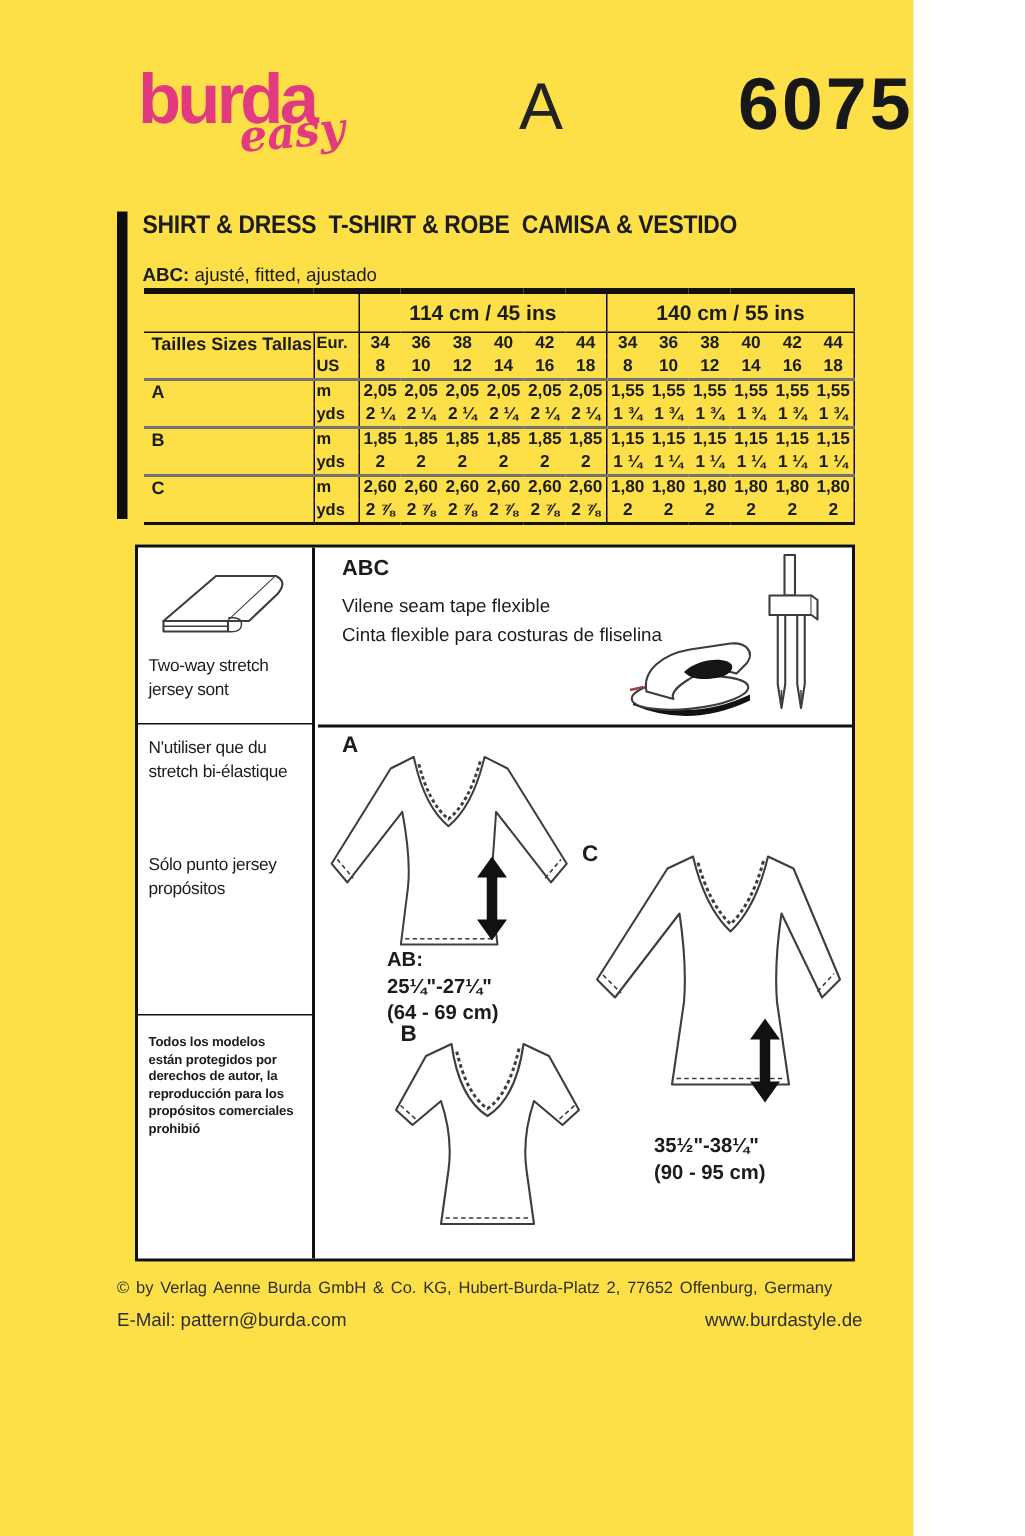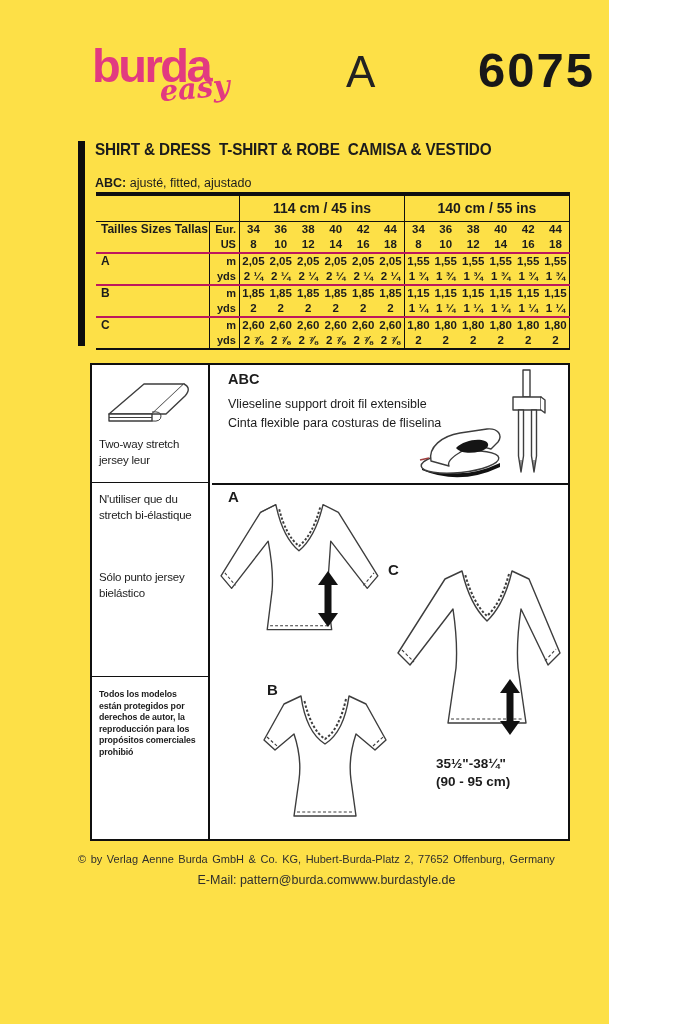--- a/index.html
+++ b/index.html
@@ -6,40 +6,40 @@
   html,body { background:#ffffff; }
   body { width:683px; height:1024px; font-family:"Liberation Sans", sans-serif; color:#1c1c1c; position:relative; overflow:hidden; }
   .page { position:absolute; left:0; top:0; width:609px; height:1024px; background:#fde047; }
 
   
   .logo { position:absolute; left:92px; top:42px; width:142px; }
   .logo-burda { font-weight:bold; font-size:47px; line-height:1; letter-spacing:-2.5px; color:var(--pink); }
   .logo-easy { font-family:"DejaVu Serif", serif; font-style:italic; font-weight:bold; font-size:29px; line-height:1;
                color:var(--pink); text-align:right; margin-top:-12px; padding-right:4px; transform:rotate(-5deg); }
   .view-letter { position:absolute; left:346px; top:50px; font-size:44px; line-height:1; color:#222; }
-  .pattern-number { position:absolute; left:478px; top:46px; font-size:49px; font-weight:bold; letter-spacing:2px; line-height:1; color:#181818; }
+  .pattern-number { position:absolute; left:492px; top:46px; font-size:49px; font-weight:bold; letter-spacing:2px; line-height:1; color:#181818; }
 
   
   .title-bar { position:absolute; left:78px; top:141px; width:7px; height:205px; background:#0d0d0d; }
   .title { position:absolute; left:95px; top:140px; font-size:17px; font-weight:bold; letter-spacing:-0.2px;
            white-space:pre; transform:scaleX(.9); transform-origin:left top; }
   .subtitle { position:absolute; left:95px; top:176px; font-size:12.5px; }
   .subtitle .b { font-weight:bold; }
 
   
   #ftable { position:absolute; left:96px; top:192px; border-collapse:collapse; table-layout:fixed;
             border-top:4px solid #101010; border-bottom:2.5px solid #101010; border-right:1.5px solid #101010; }
   #ftable td { font-weight:bold; text-align:center; font-size:11.5px; line-height:15px; padding:0 1px; white-space:nowrap; }
   #ftable .gh { font-size:14px; line-height:25px; border-bottom:1.5px solid #101010; }
   #ftable .corner { border-bottom:1.5px solid #101010; }
   #ftable .cR { border-right:1.5px solid #101010; }
   #ftable .gdiv { border-left:1.8px solid #101010; }
   #ftable .rowlabel { text-align:left; padding-left:5px; vertical-align:top; font-size:12px; }
-  #ftable .unit { text-align:right; padding-right:3px; border-left:1.5px solid #101010; border-right:1.5px solid #101010; font-size:11px; }
-  #ftable .bB2 { border-bottom:2px solid #be185d; }
+  #ftable .unit { text-align:left; padding-right:3px; border-left:1.5px solid #101010; border-right:1.5px solid #101010; font-size:11px; }
+  #ftable .bB2 { border-bottom:2px solid #737373; }
 
   
   .main-box { position:absolute; left:90px; top:363px; width:480px; height:478px; border:2.5px solid #101010; background:#fff; }
   .left-col { position:absolute; left:0; top:0; bottom:0; width:118px; border-right:2px solid #101010; }
   .sec { position:absolute; left:0; right:0; padding:7px; }
   .sec1 { top:0; height:118px; border-bottom:1.5px solid #101010; }
   .sec2 { top:118px; height:194px; border-bottom:1.5px solid #101010; }
   .sec3 { top:312px; bottom:0; padding-top:12px; }
   .advice { font-size:11.5px; line-height:15.5px; letter-spacing:-0.2px; }
   .sec1 .advice { margin-top:8px; }
@@ -65,21 +65,21 @@
   .garment { position:absolute; }
   .gar-a { left:2px; top:10px; }
   .gar-b { left:34px; top:203px; }
   .gar-c { left:178px; top:78px; }
   .arrow { position:absolute; }
   .arr-a { left:104px; top:86px; }
   .arr-c { left:286px; top:194px; }
 
   
   .footer-1 { position:absolute; left:78px; top:853px; width:505px; font-size:11px; word-spacing:1.5px; color:#2e2e2e; }
-  .footer-2 { position:absolute; left:78px; top:873px; width:497px; display:flex; justify-content:center; font-size:12.5px; color:#2e2e2e; }
+  .footer-2 { position:absolute; left:78px; top:873px; width:497px; display:flex; justify-content:space-between; font-size:12.5px; color:#2e2e2e; }
 
   svg { display:block; }
   .ln { stroke:#3d3d3d; stroke-width:1.4; fill:#fff; stroke-linejoin:round; stroke-linecap:round; }
   .ln-thin { stroke:#3d3d3d; stroke-width:1; fill:none; }
   .stitch { stroke:#3d3d3d; stroke-width:1.1; fill:none; stroke-dasharray:3,2.2; }
   .trim { stroke:#3d3d3d; stroke-width:2; fill:none; stroke-dasharray:2.4,2; }
 </style>
 </head>
 <body>
 
@@ -252,35 +252,35 @@
 
     <div class="left-col">
       <div class="sec sec1">
         <svg class="fabric-icon" width="92" height="56" viewBox="0 0 92 56">
           <path class="ln" d="M5,41 L40,11 L80,11 L48,41 Z"></path>
           <path class="ln" d="M80,11 Q88,15 81,23 L62,41 L48,41"></path>
           <path class="ln" d="M5,41 L48,41 L48,48 L5,48 Z"></path>
           <line class="ln-thin" x1="5" y1="44.5" x2="48" y2="44.5"></line>
           <path class="ln-thin" d="M48,48 q9,1 9,-5 q0,-5 -9,-4"></path>
         </svg>
-        <div class="advice">Two-way stretch jersey leur</div>
+        <div class="advice">Two-way stretch jersey sont</div>
       </div>
       <div class="sec sec2">
         <div class="advice advice-fr">N'utiliser que du stretch bi-élastique</div>
-        <div class="advice advice-es">Sólo punto jersey bielástico</div>
+        <div class="advice advice-es">Sólo punto jersey propósitos</div>
       </div>
       <div class="sec sec3">
         <p>Todos los modelos están protegidos por derechos de autor, la reproducción para los propósitos comerciales prohibió</p>
       </div>
     </div>
 
     <div class="right-top">
       <div class="notions-heading">ABC</div>
       <div class="notions-lines">
-        <div>Vlieseline support droit fil extensible</div>
+        <div>Vilene seam tape flexible</div>
         <div>Cinta flexible para costuras de fliselina</div>
       </div>
       <svg class="iron-icon" width="94" height="60" viewBox="0 0 94 60">
         <path d="M8,46 Q46,62 86,43 L86,47 Q46,66 8,50 Z" fill="#111"></path>
         <ellipse class="ln" cx="46" cy="42" rx="39" ry="10.5" transform="rotate(-6 46 42)"></ellipse>
         <path class="ln" d="M17,41 C14,27 28,16 46,13 L73,9 C84,8 89,15 84,22 L77,29 C65,25 53,27 45,33 C37,38 33,42 35,46 Z"></path>
         <path d="M42,28 C49,21 63,18 71,21 C77,23.5 74,29.5 66,31.5 C57,33.5 47,33.5 42,28 Z" fill="#151515"></path>
         <line x1="6" y1="40" x2="15" y2="38" stroke="#a04040" stroke-width="1.6"></line>
       </svg>
       <svg class="needle-icon" width="48" height="112" viewBox="0 0 48 112">
@@ -303,20 +303,25 @@
         <path class="stitch" d="M9,81 L20,94"></path>
         <path class="stitch" d="M153,94 L164,81"></path>
         <path class="stitch" d="M56,136 L117,136"></path>
         <line class="ln-thin" x1="46" y1="18" x2="62" y2="10"></line>
       </svg>
       <svg class="arrow arr-a" width="24" height="56" viewBox="0 0 24 56">
         <polygon points="12,0 2,14 22,14" fill="#111"></polygon>
         <rect x="8.5" y="12" width="7" height="32" fill="#111"></rect>
         <polygon points="12,56 2,42 22,42" fill="#111"></polygon>
       </svg>
+      <div class="measure meas-ab">
+        <div>AB:</div>
+        <div>25¼"-27¼"</div>
+        <div>(64 - 69 cm)</div>
+      </div>
 
       <div class="d-label lab-b">B</div>
       <svg class="garment gar-b" width="158" height="136" viewBox="0 0 158 136">
         <path class="ln" d="M55,8 L38,16 L18,52 L29,62 L48,46 Q56,70 53,92 L48,128 L110,128 L105,92 Q102,70 110,46 L129,62 L140,52 L120,16 L103,8 Q98,44 79,56 Q60,44 55,8 Z"></path>
         <path class="trim" d="M100,11 Q93,42 79,51 Q65,42 58,11"></path>
         <path class="stitch" d="M21,49 L31,58"></path>
         <path class="stitch" d="M127,58 L137,49"></path>
         <path class="stitch" d="M51,124 L107,124"></path>
       </svg>
 

